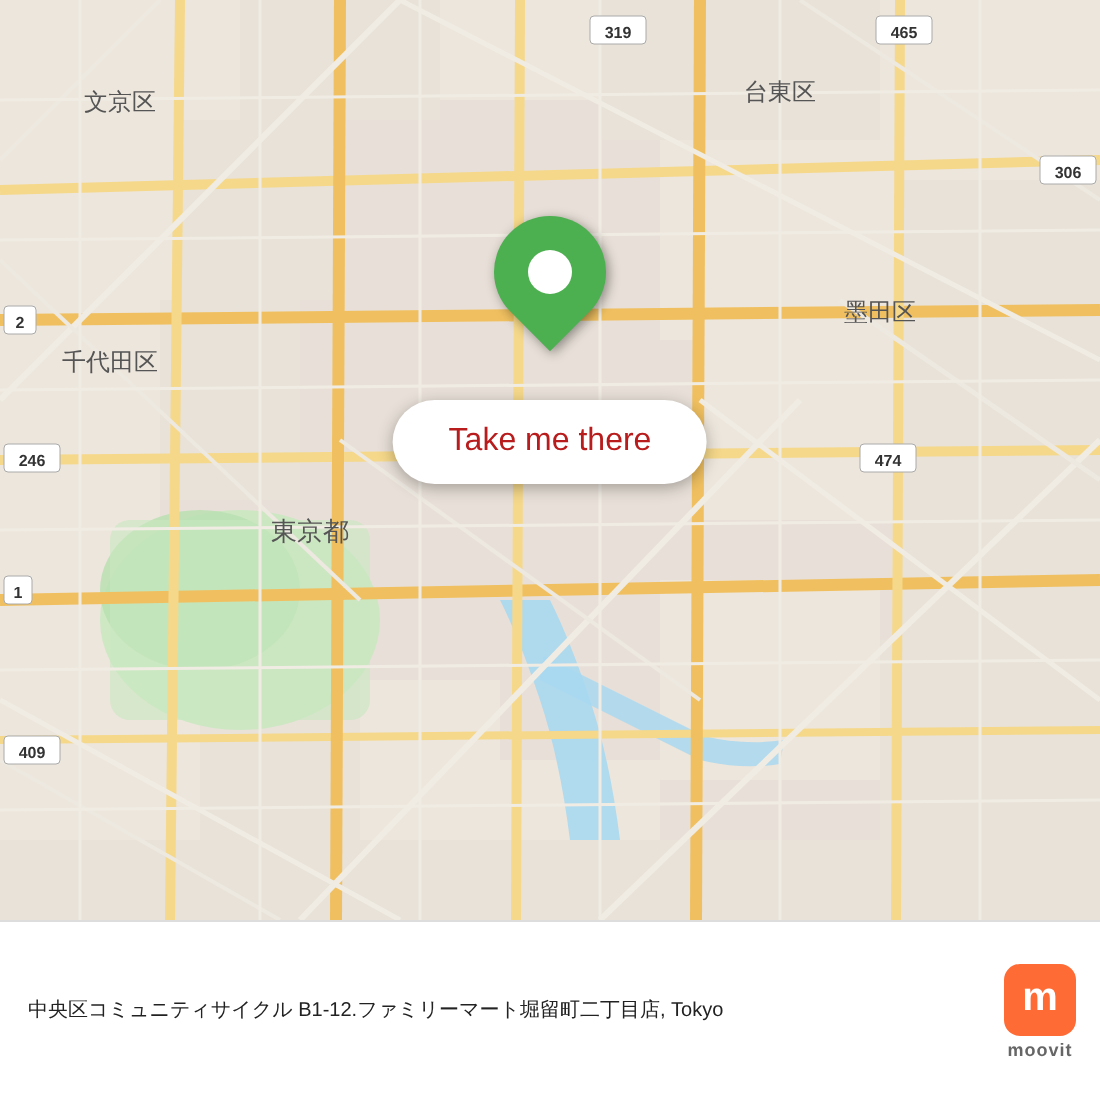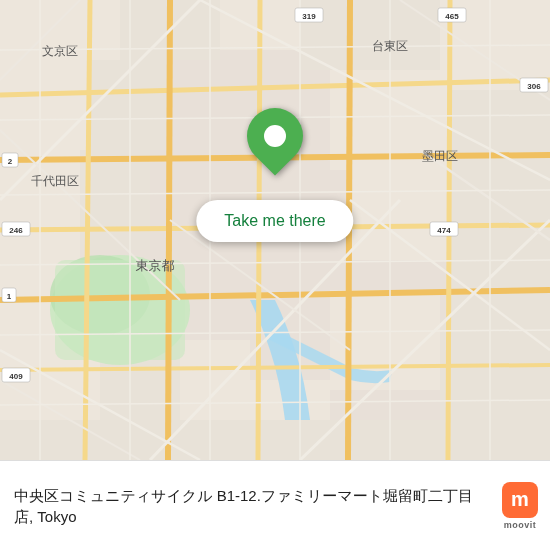--- a/index.html
+++ b/index.html
@@ -40,21 +40,21 @@
       position: absolute;
       top: 200px;
       left: 50%;
       transform: translateX(-50%);
       background: white;
       border: none;
       border-radius: 24px;
       padding: 12px 28px;
       font-size: 16px;
       font-weight: 500;
-      color: #15803d;
+      color: #b91c1c;
       cursor: pointer;
       box-shadow: 0 2px 8px rgba(0,0,0,0.3);
       white-space: nowrap;
       z-index: 10;
     }
 
     
     #map-marker {
       position: absolute;
       top: 108px;
@@ -126,21 +126,21 @@
       font-weight: 600;
       letter-spacing: 0.5px;
     }
 
     #location-info {
       flex: 1;
       padding-right: 60px;
     }
 
     #location-name {
-      font-size: 15px;
+      font-size: 10px;
       color: #222;
       line-height: 1.4;
       font-weight: 400;
     }
   </style>
 </head>
 <body>
 
 <div id="app">
 

